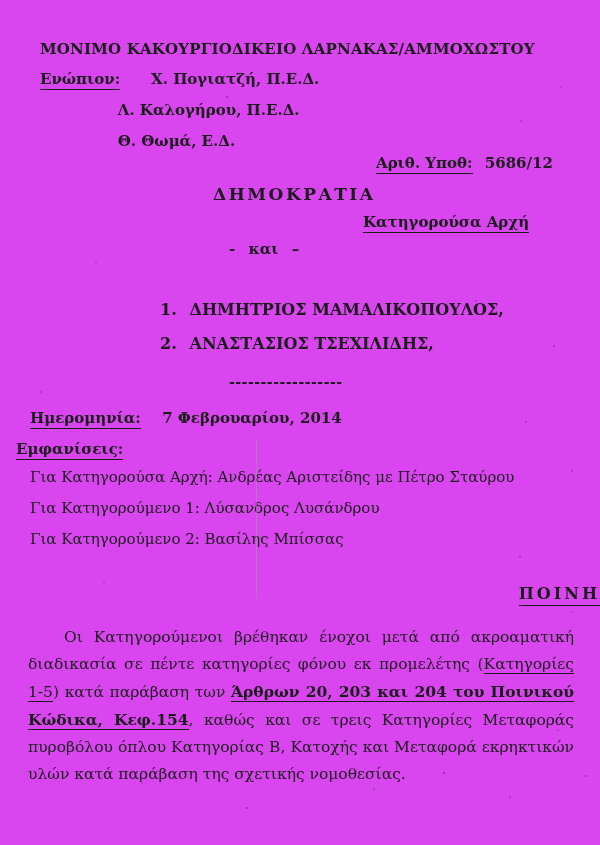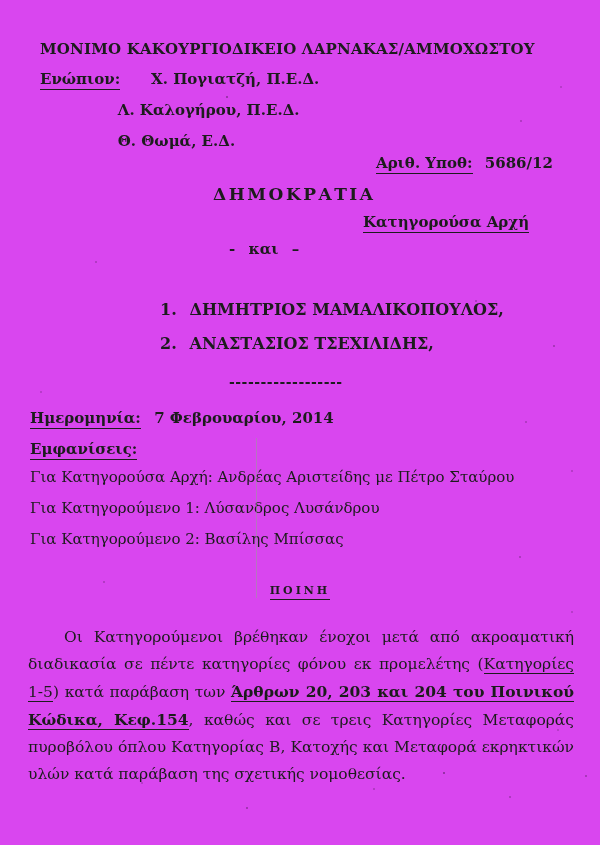--- a/index.html
+++ b/index.html
@@ -37,29 +37,29 @@
 
   .defendants-block { left: 160px; top: 293px; font-weight: bold; font-size: 16px; }
   .defendant-line { height: 34px; line-height: 34px; white-space: nowrap; }
   .defendant-line .no { display: inline-block; width: 24px; }
 
   .defendants-label { left: 363px; top: 355px; font-weight: bold; }
 
   .divider { left: 229px; top: 374px; font-weight: bold; letter-spacing: 0.5px; font-size: 14px; }
 
   .date-line { left: 30px; top: 409px; font-weight: bold; white-space: nowrap; }
-  .date-line .val { margin-left: 8px; }
+  .date-line .val { margin-left: 16px; }
 
-  .appearances-label { left: 30px; top: 440px; font-weight: bold; }
+  .appearances-label { left: 16px; top: 440px; font-weight: bold; }
 
   .appearances-block { left: 30px; top: 462px; }
   .appearance-line { height: 31px; line-height: 31px; white-space: nowrap; font-size: 15px; }
 
-  .section-heading { left: 0; right: 0; top: 584px; text-align: center;
-    font-weight: bold; letter-spacing: 3px; font-size: 11px; }
+  .section-heading { left: 0; right: 0; top: 584px; text-align: right;
+    font-weight: bold; letter-spacing: 3px; font-size: 16px; }
   .section-heading span { border-bottom: 1.8px solid #1c1c1c; padding-bottom: 2px; }
 
   .body-paragraph {
     left: 28px; right: 26px; top: 624px;
     font-size: 15.5px; line-height: 27px;
     text-align: justify; text-indent: 36px;
   }
   .seg-u { border-bottom: 1.6px solid #1c1c1c; }
   .seg-bu { font-weight: bold; border-bottom: 1.8px solid #1c1c1c; }
 

